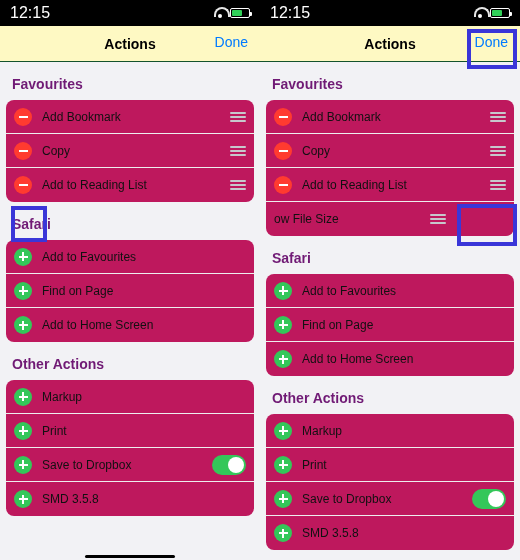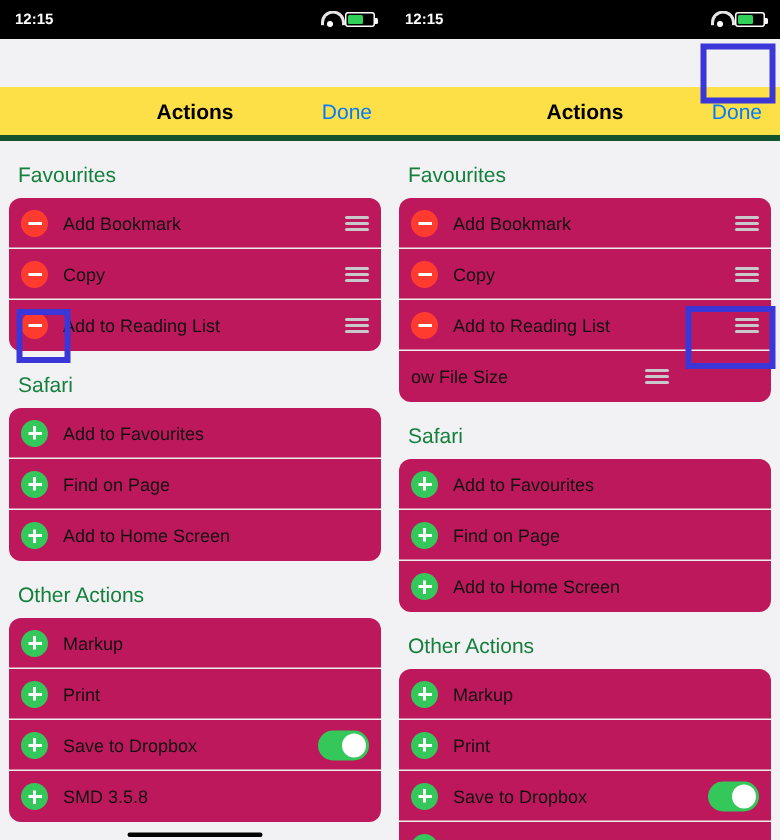--- a/index.html
+++ b/index.html
@@ -1,31 +1,31 @@
 <!DOCTYPE html>
 <html><head>
 <meta charset="utf-8">
 <style>
   * { box-sizing: border-box; margin: 0; padding: 0; font-family: -apple-system, "Helvetica Neue", Arial, sans-serif; }
   body { background: #fff; width: 520px; height: 560px; overflow: hidden; }
   .wrap { display: flex; width: 520px; height: 560px; background:#000; }
   .phone { width: 260px; height: 560px; background: #f2f2f5; position: relative; overflow:hidden; }
-  .statusbar { height: 26px; background:#000; color:#fff; display:flex; align-items:center; justify-content:space-between; padding:0 10px; font-size:10px; font-weight:700; }
+  .statusbar { height: 26px; background:#000; color:#fff; display:flex; align-items:center; justify-content:space-between; padding:0 10px; font-size:16px; font-weight:400; }
   .status-icons { display:flex; align-items:center; gap:4px; }
   .wifi { width:12px; height:9px; position:relative; }
   .wifi::before { content:""; position:absolute; bottom:0; left:4px; width:4px; height:4px; background:#fff; border-radius:50%; }
   .wifi::after { content:""; position:absolute; bottom:1px; left:0; width:12px; height:8px; border:2px solid #fff; border-bottom:none; border-radius:12px 12px 0 0; opacity:.9; }
   .battery { width:20px; height:10px; border:1px solid #fff; border-radius:2px; position:relative; }
   .battery::before { content:""; position:absolute; left:1px; top:1px; bottom:1px; width:55%; background:#30d158; border-radius:1px; }
   .battery::after { content:""; position:absolute; right:-3px; top:3px; width:2px; height:4px; background:#fff; border-radius:0 1px 1px 0; }
-  .navbar { height: 36px; background:#fde047; border-bottom:4px solid #14532d; display:flex; align-items:center; justify-content:center; position:relative;margin-top:32px; }
+  .navbar { height: 36px; background:#fef9c3; border-bottom:1px solid #14532d; display:flex; align-items:center; justify-content:center; position:relative; }
   .nav-title { font-size:14px; font-weight:600; color:#000; }
   .nav-done { position:absolute; right:10px; top:0; height:20px; display:flex; align-items:center; font-size:14px; color:#007aff; font-weight:400; padding:16px 2px;text-align:center; }
   .content { padding: 0 6px 0 6px; height: calc(560px - 62px); overflow:hidden; }
-  .section-title { font-size:14px; font-weight:400; color:#15803d; padding: 14px 6px 8px 6px; }
+  .section-title { font-size:14px; font-weight:700; color:#701a75; padding: 14px 6px 8px 6px; }
   .list { background:#be185d; border-radius:8px; overflow:hidden; }
   .row { height:34px; display:flex; align-items:center; padding:0 8px; border-bottom:1px solid #eee; position:relative; }
   .row:last-child { border-bottom:none; }
   .icn { width:18px; height:18px; border-radius:50%; display:flex; align-items:center; justify-content:center; flex-shrink:0; }
   .minus { background:#ff3b30; }
   .minus::after { content:""; width:9px; height:2px; background:#fff; }
   .plus { background:#34c759; position:relative; }
   .plus::before { content:""; position:absolute; width:9px; height:2px; background:#fff; }
   .plus::after  { content:""; position:absolute; width:2px; height:9px; background:#fff; }
   .row-label { font-size:12px; color:#111; margin-left:10px; flex:1; white-space:nowrap; overflow:hidden; }

